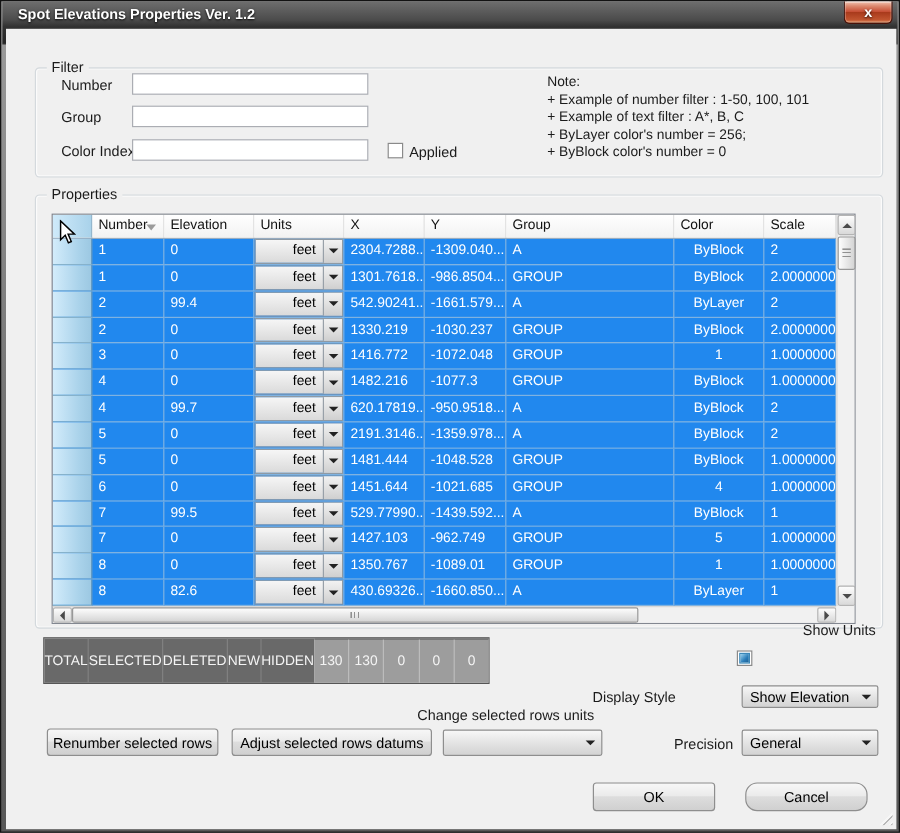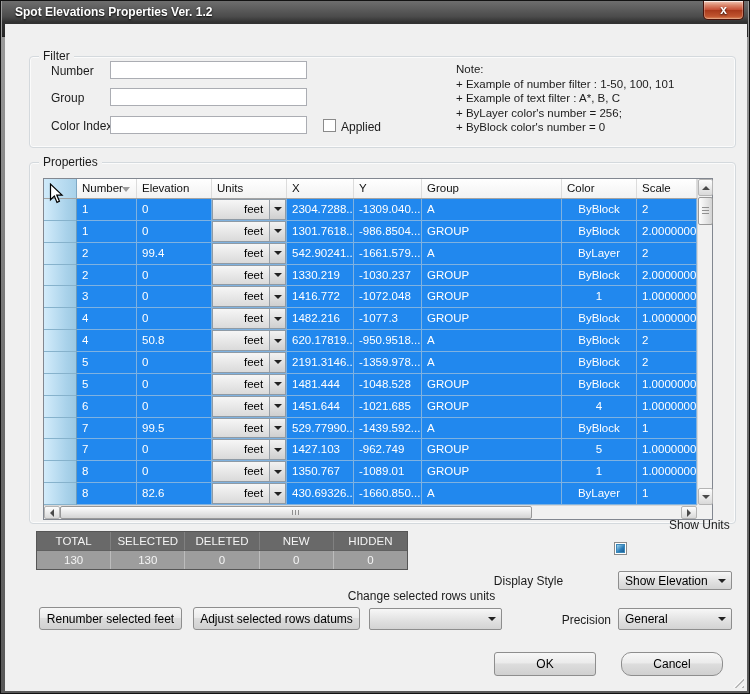--- a/index.html
+++ b/index.html
@@ -103,21 +103,21 @@
     background:linear-gradient(90deg,#fdfdfd,#d4d4d4); border:1px solid #989898; border-radius:2px; }
   .vthumb::after { content:""; position:absolute; left:3px; right:3px; top:9px; height:8px;
     background:repeating-linear-gradient(180deg,#909090 0 1px,transparent 1px 3px); }
   .hthumb { position:absolute; left:16px; top:0; width:472px; height:13px;
     background:linear-gradient(180deg,#fdfdfd,#d4d4d4); border:1px solid #989898; border-radius:2px; }
   .hthumb::after { content:""; position:absolute; top:3px; bottom:3px; left:50%; width:8px; margin-left:-4px;
     background:repeating-linear-gradient(90deg,#909090 0 1px,transparent 1px 3px); }
 
   
   .stats { position:absolute; left:31px; top:507px; width:372px; height:39px;
-    border:1px solid #565656; display:flex; flex-direction:column;text-align:center; }
+    border:1px solid #565656; display:flex; flex-direction:row;text-align:center; }
   .stats-row { flex:1; display:flex; }
   .stats-row.hd { background:#696969; }
   .stats-row.vl { background:#9d9d9d; border-top:1px solid #606060; }
   .stat-cell { flex:1; display:flex; align-items:center; justify-content:center;
     color:#f4f4f4; font-size:11.5px; }
   .stats-row.hd .stat-cell { border-right:1px solid #808080; }
   .stats-row.vl .stat-cell { border-right:1px solid #bcbcbc; }
   .stat-cell:last-child { border-right:none !important; }
 
   
@@ -297,21 +297,21 @@
               </div>
               <div class="td c-x">1482.216</div>
               <div class="td c-y">-1077.3</div>
               <div class="td c-group">GROUP</div>
               <div class="td c-color">ByBlock</div>
               <div class="td c-scale">1.0000000...</div>
             </div>
             <div class="trow">
               <div class="td c-sel"></div>
               <div class="td c-num">4</div>
-              <div class="td c-elev">50.8</div>
+              <div class="td c-elev">99.7</div>
               <div class="td c-units">
                 <div class="combo">
                   <span class="combo-text">feet</span>
                   <span class="combo-btn">
                     <i class="tri tri-down"></i>
                   </span>
                 </div>
               </div>
               <div class="td c-x">620.17819...</div>
               <div class="td c-y">-950.9518...</div>
@@ -507,21 +507,21 @@
 
     <span class="lbl" style="left:441px; top:589px; width:165px; text-align:right;">Precision</span>
     <div class="dd" style="left:613px; top:584px; width:114px; height:22px;">
       <span class="dd-text">General</span>
       <span class="dd-btn">
           <i class="tri tri-down"></i>
         </span>
     </div>
 
     <div class="btn" style="left:34px; top:583px; width:143px; height:23px;">
-        <span>Renumber selected feet</span>
+        <span>Renumber selected rows</span>
       </div>
     <div class="btn" style="left:188px; top:583px; width:167px; height:23px;">
         <span>Adjust selected rows datums</span>
       </div>
 
     <div class="btn" style="left:489px; top:628px; width:102px; height:24px;">
         <span>OK</span>
       </div>
     <div class="btn" style="left:616px; top:628px; width:102px; height:24px;border-radius:10px;">
         <span>Cancel</span>

